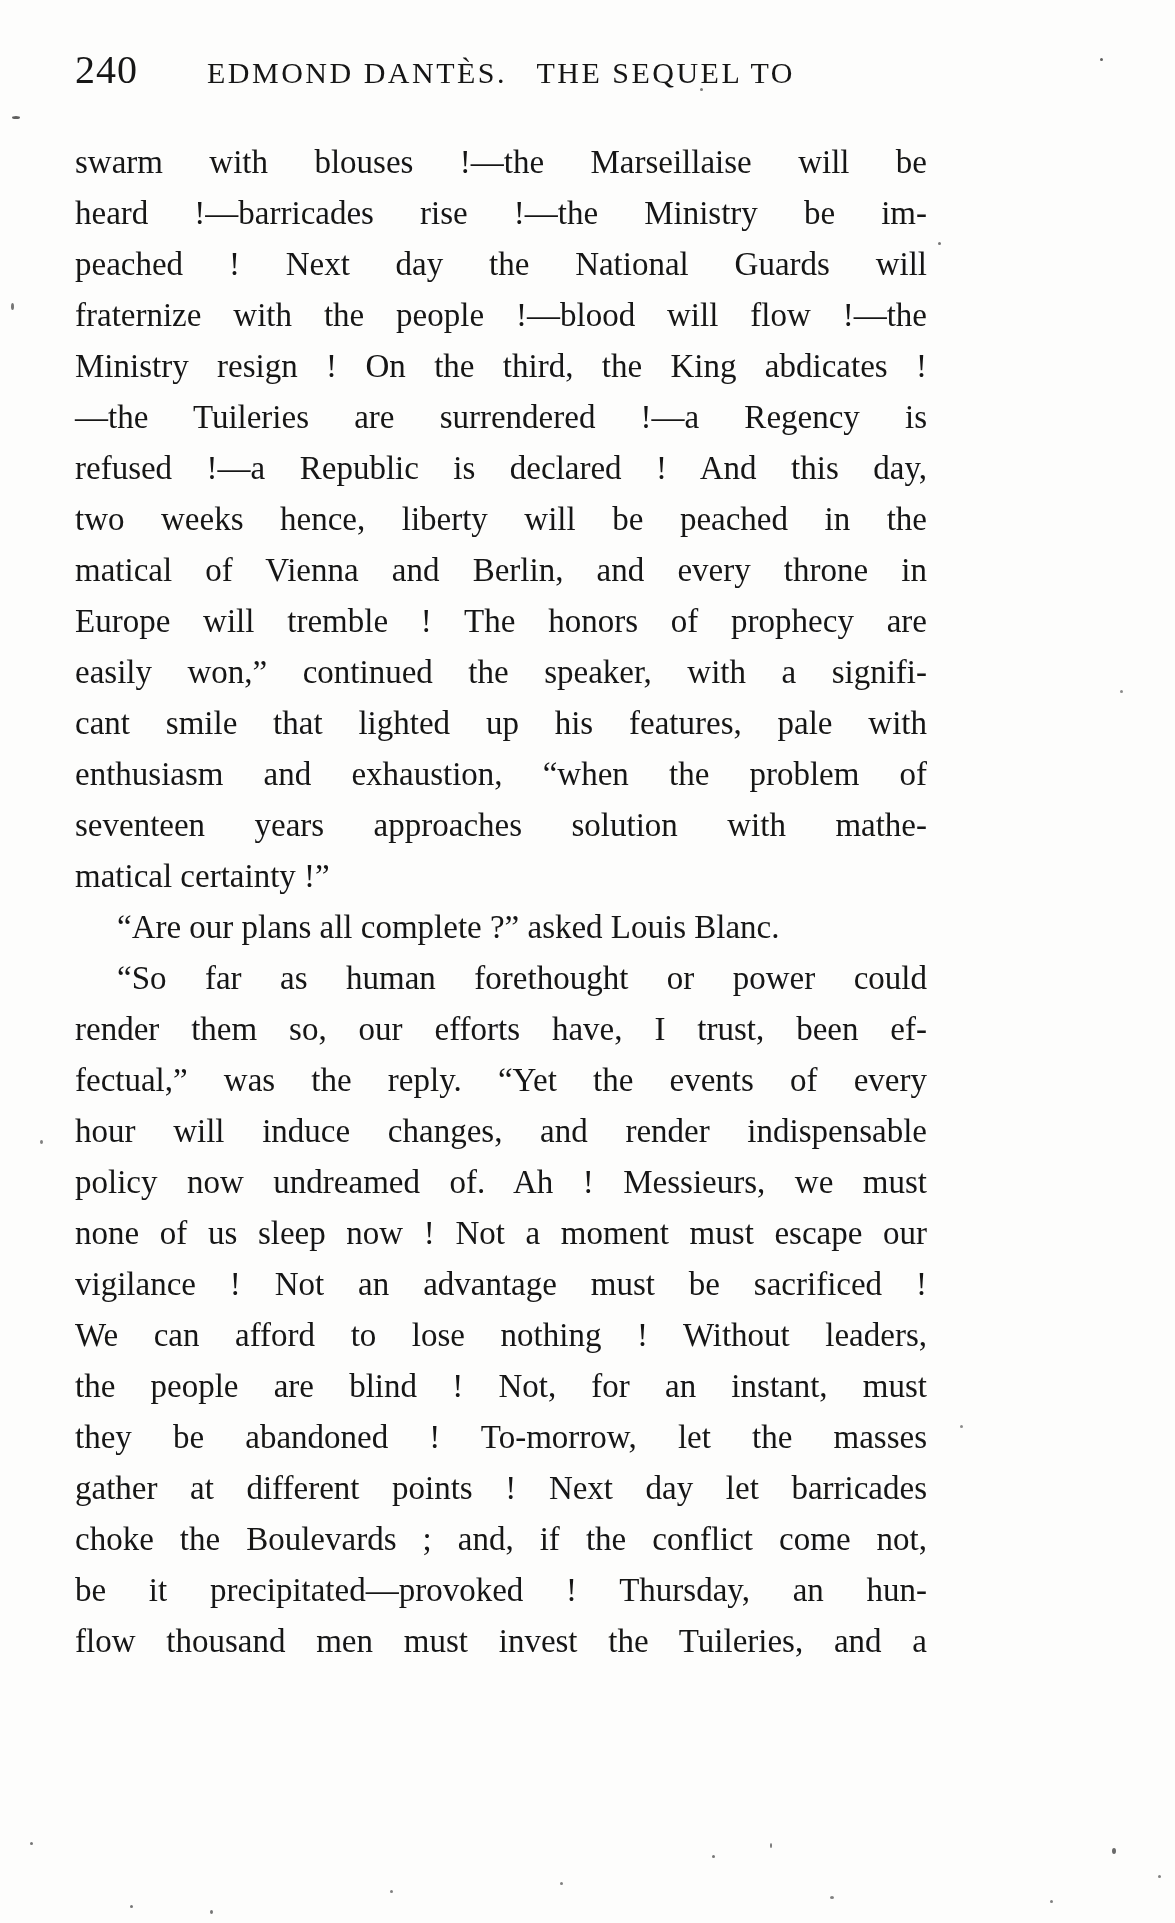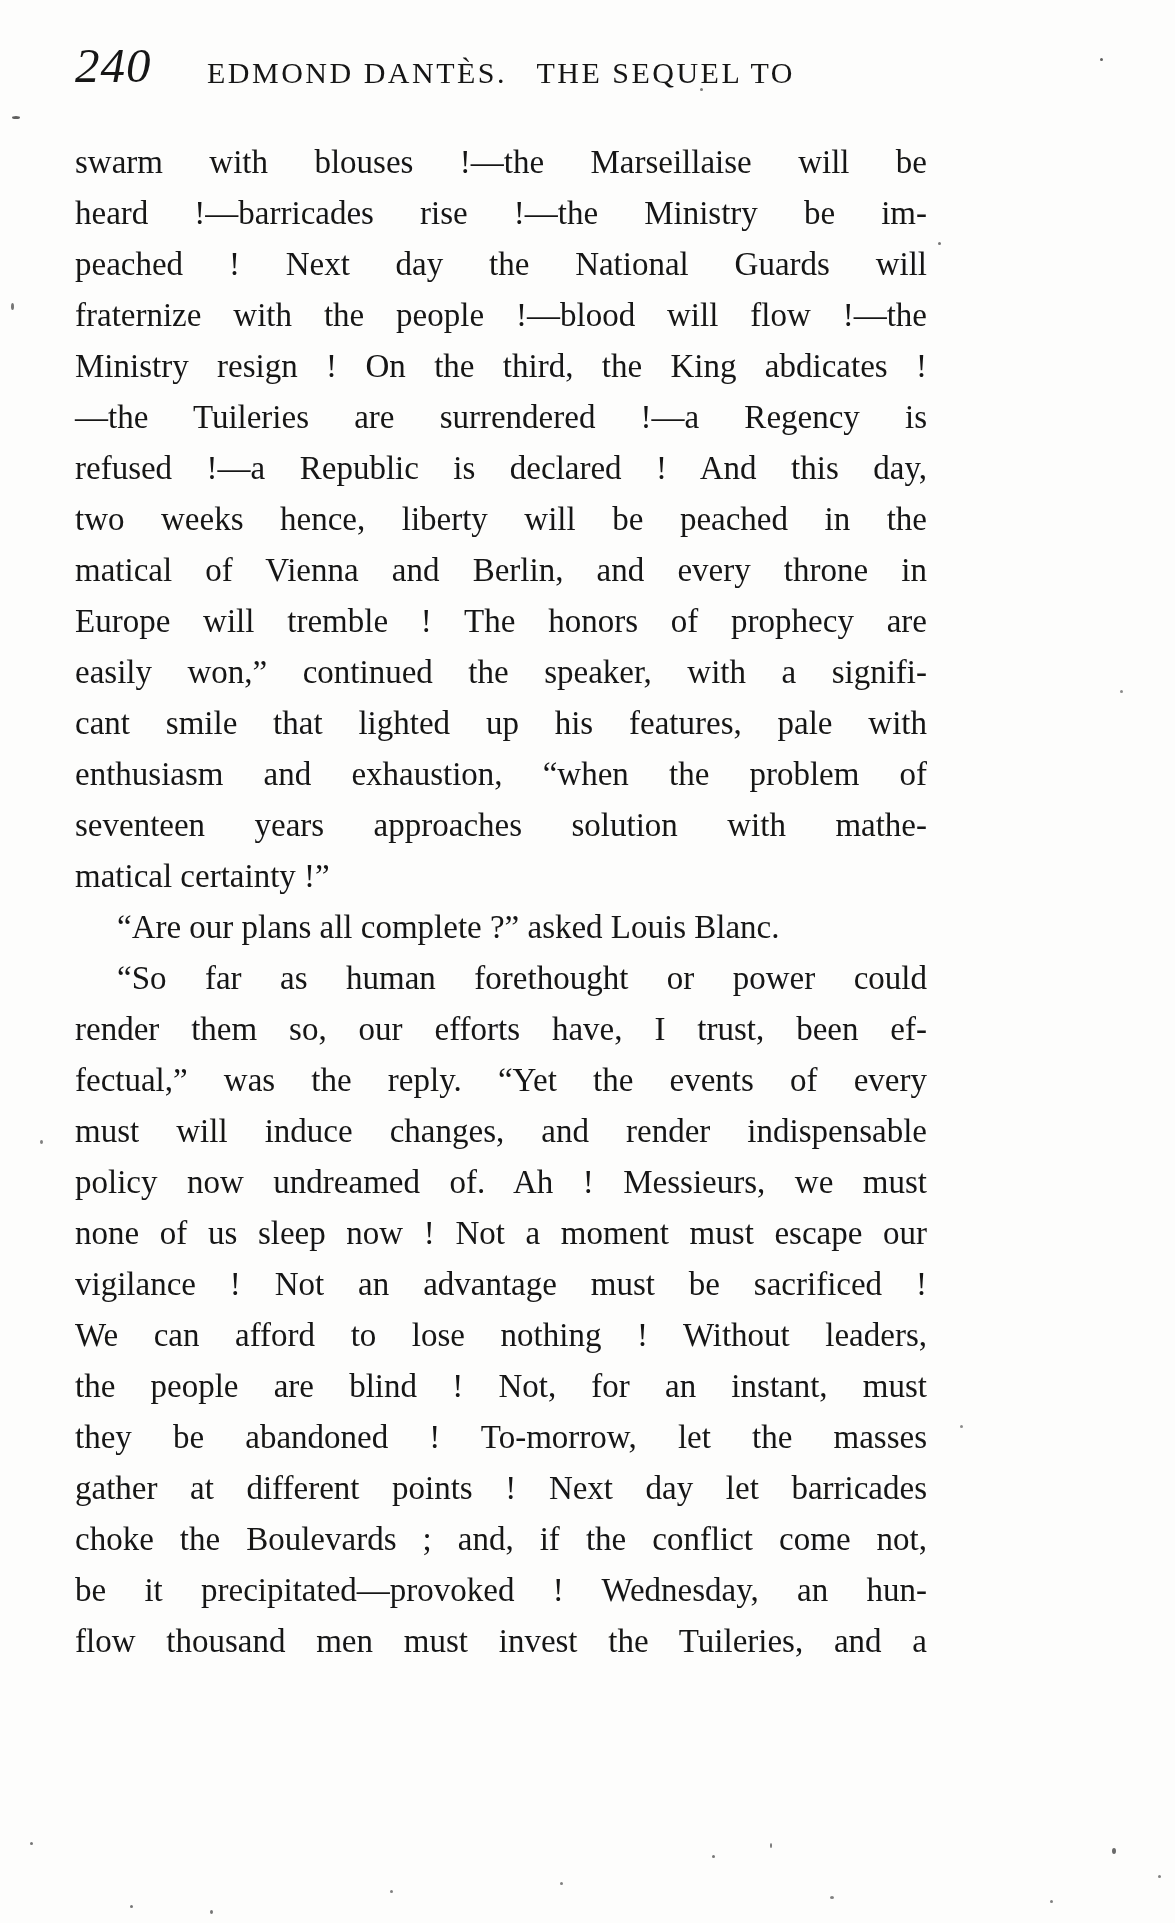--- a/index.html
+++ b/index.html
@@ -23,24 +23,23 @@
     width: 852px;
   }
   .page-header {
     position: relative;
     height: 62px;
   }
   .page-number {
     position: absolute;
     left: 0;
     bottom: 0;
-    font-size: 49px;
+    font-size: 40px;
     line-height: 1;
     letter-spacing: 1px;
-    font-style: italic;
   }
   .running-title {
     position: absolute;
     left: 50%;
     bottom: 2px;
     transform: translateX(-50%);
     font-size: 30px;
     line-height: 1;
     letter-spacing: 2.5px;
     white-space: pre;
@@ -94,30 +93,30 @@
       <div class="line">cant smile that lighted up his features, pale with</div>
       <div class="line">enthusiasm and exhaustion, “when the problem of</div>
       <div class="line">seventeen years approaches solution with mathe-</div>
       <div class="line short">matical certainty !”</div>
 
       <div class="line short indent">“Are our plans all complete ?” asked Louis Blanc.</div>
 
       <div class="line indent">“So far as human forethought or power could</div>
       <div class="line">render them so, our efforts have, I trust, been ef-</div>
       <div class="line">fectual,” was the reply.  “Yet the events of every</div>
-      <div class="line">must will induce changes, and render indispensable</div>
+      <div class="line">hour will induce changes, and render indispensable</div>
       <div class="line">policy now undreamed of.  Ah ! Messieurs, we must</div>
       <div class="line">none of us sleep now !  Not a moment must escape our</div>
       <div class="line">vigilance !  Not an advantage must be sacrificed !</div>
       <div class="line">We can afford to lose nothing !  Without leaders,</div>
       <div class="line">the people are blind !  Not, for an instant, must</div>
       <div class="line">they be abandoned !  To-morrow, let the masses</div>
       <div class="line">gather at different points !  Next day let barricades</div>
       <div class="line">choke the Boulevards ; and, if the conflict come not,</div>
-      <div class="line">be it precipitated—provoked !  Wednesday, an hun-</div>
+      <div class="line">be it precipitated—provoked !  Thursday, an hun-</div>
       <div class="line">flow thousand men must invest the Tuileries, and a</div>
     </main>
   </div>
 
   <div class="speck" style="left:12px;top:116px;width:8px;height:3px;opacity:.7"></div>
   <div class="speck" style="left:11px;top:303px;width:3px;height:7px;opacity:.6"></div>
   <div class="speck" style="left:1100px;top:58px;width:3px;height:3px;opacity:.7"></div>
   <div class="speck" style="left:938px;top:242px;width:3px;height:3px;opacity:.6"></div>
   <div class="speck" style="left:700px;top:88px;width:3px;height:3px;opacity:.6"></div>
   <div class="speck" style="left:1120px;top:690px;width:3px;height:3px;opacity:.5"></div>

